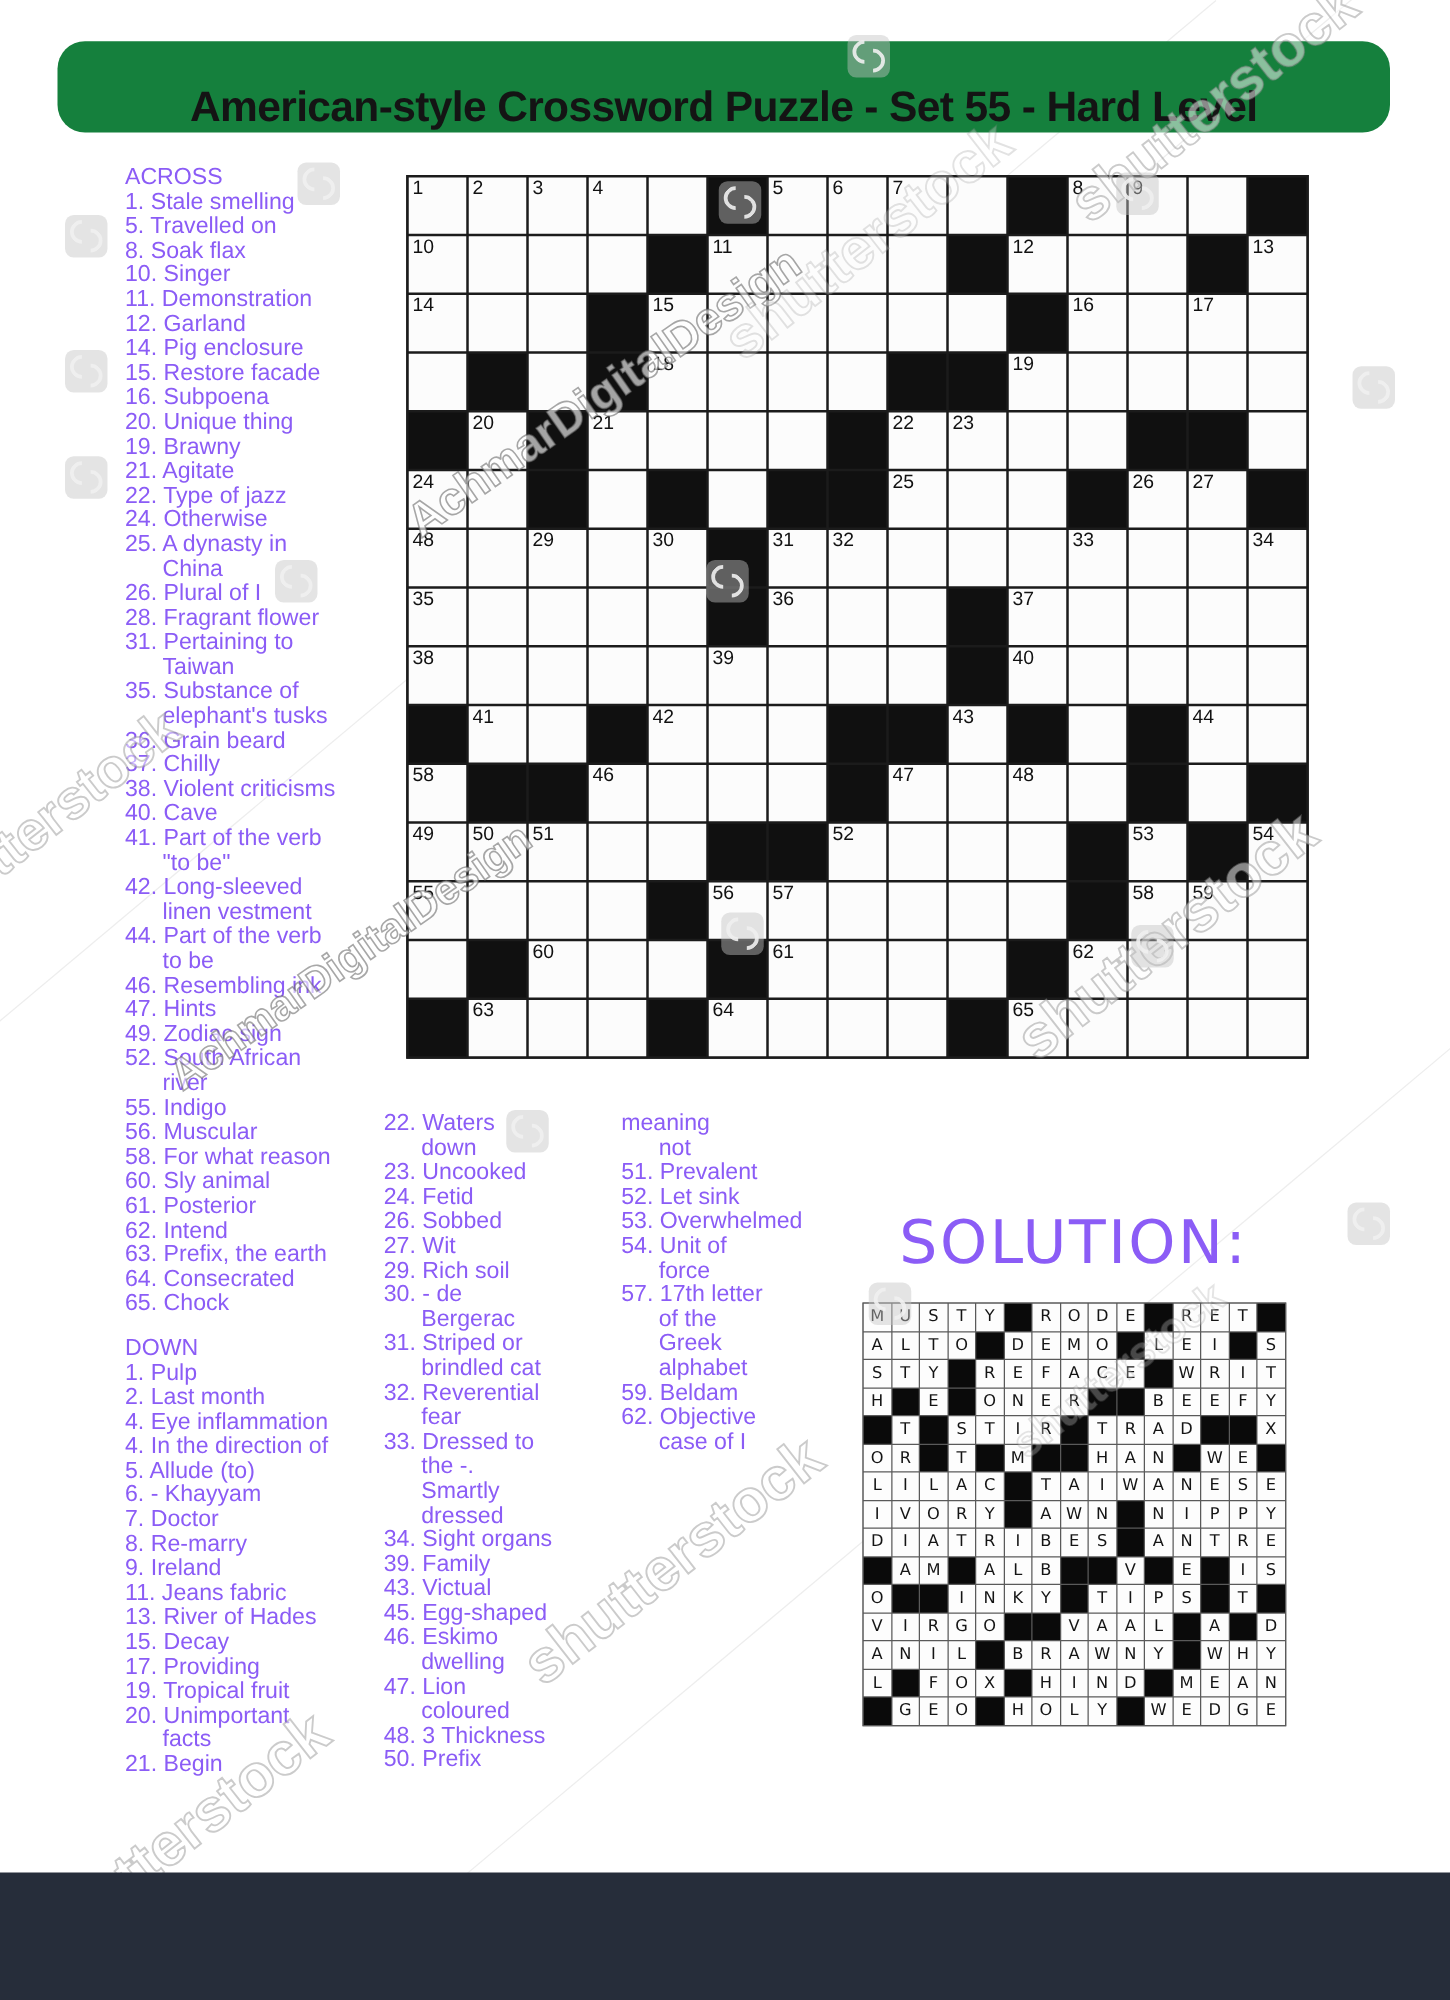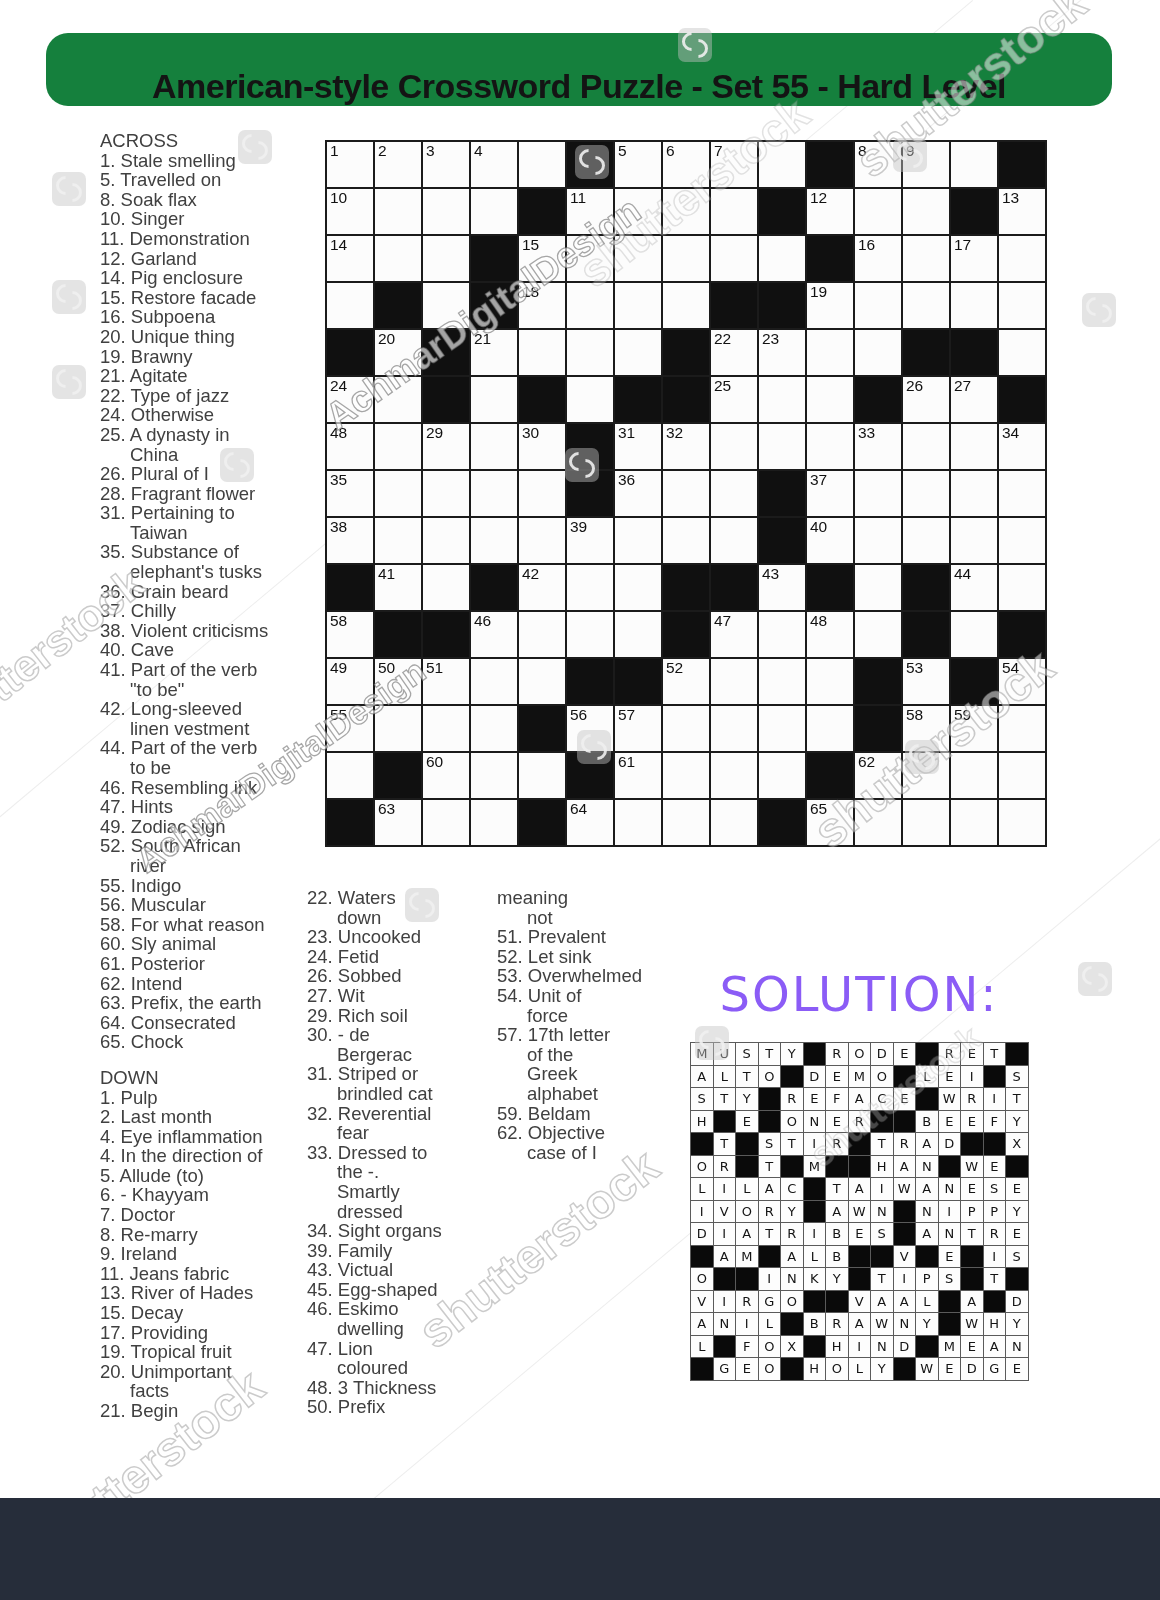--- a/index.html
+++ b/index.html
@@ -3,21 +3,21 @@
 <meta charset="utf-8">
 <style>
   html,body{margin:0;padding:0;background:#888;}
   .page{position:relative;width:1160px;height:1600px;background:#ffffff;overflow:hidden;
         font-family:"Liberation Sans",sans-serif;color:#1a1a1a;}
   
   .banner{position:absolute;left:46px;top:33px;width:1066px;height:73px;background:#15803d;
           border-radius:22px;display:flex;align-items:flex-end;justify-content:center;}
   .banner .t{font-size:34px;font-weight:bold;letter-spacing:-0.5px;color:#141414;white-space:nowrap;}
   
-  .clues{position:absolute;font-size:18.5px;line-height:19.6px;color:#404040;}
+  .clues{position:absolute;font-size:18.5px;line-height:19.6px;color:#8b5cf6;}
   .col1{left:100px;top:131px;width:212px;}
   .col2{left:307px;top:888px;width:150px;}
   .col3{left:497px;top:888px;width:158px;}
   .heading{margin:0 0 0 0;}
   .heading.down-h{margin-top:16px;}
   .clue{padding-left:30px;text-indent:-30px;white-space:pre-line;}
   
   .grid{position:absolute;left:325px;top:140px;display:grid;
         grid-template-columns:repeat(15,46px);grid-template-rows:repeat(15,45px);
         gap:2px;background:#1b1b1b;border:2px solid #1b1b1b;}

